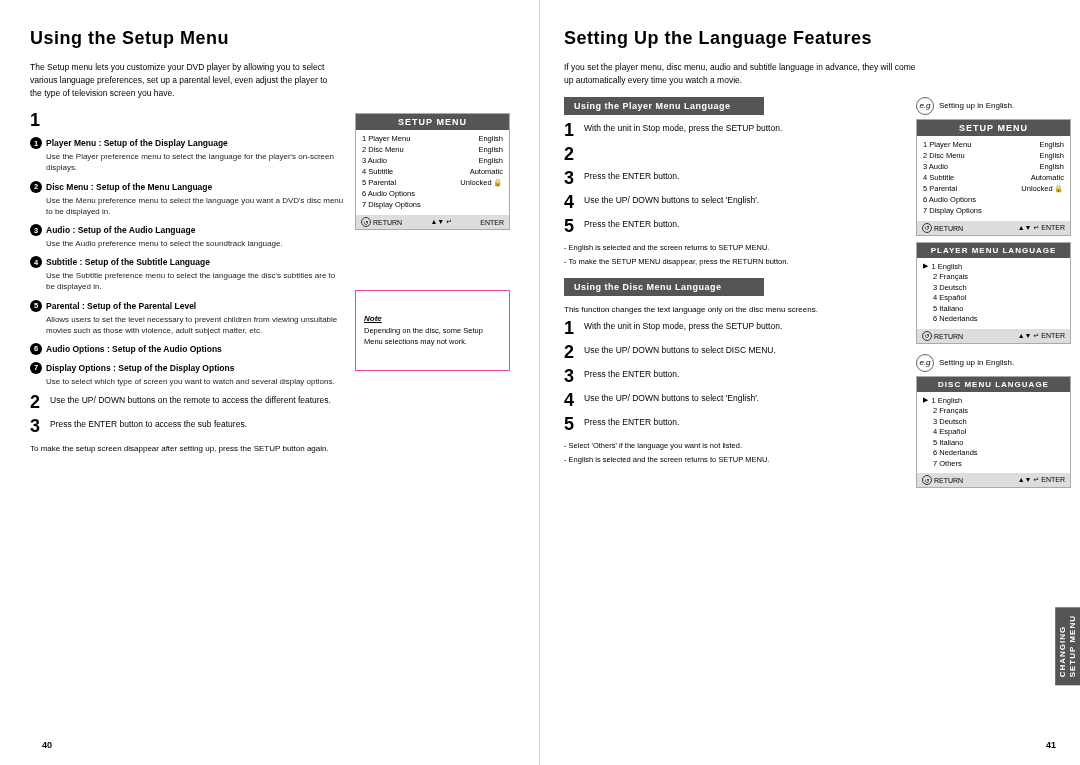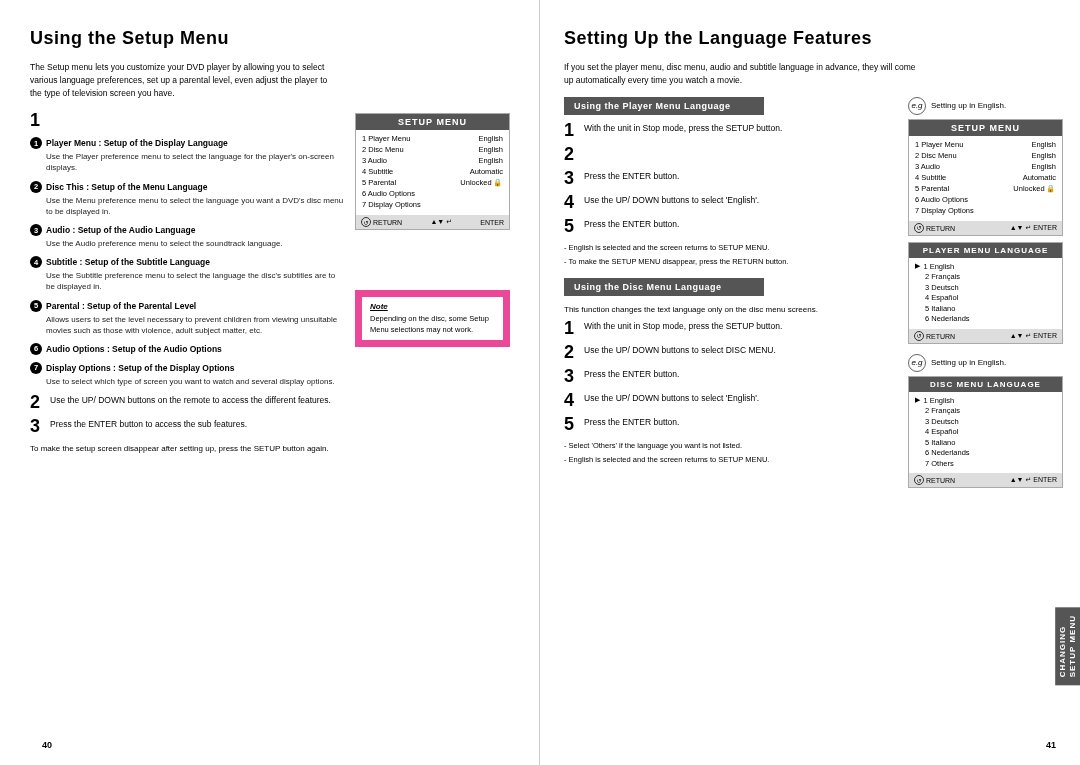--- a/index.html
+++ b/index.html
@@ -20,21 +20,21 @@
     .left-page {
       width: 540px;
       height: 765px;
       padding: 28px 24px 20px 30px;
       border-right: 1px solid #ccc;
       position: relative;
     }
     .right-page {
       width: 540px;
       height: 765px;
-      padding: 28px 32px 20px 24px;
+      padding: 28px 24px 20px 24px;
       position: relative;
     }
     .page-title {
       font-size: 18px;
       font-weight: bold;
       margin-bottom: 12px;
       letter-spacing: 0.5px;
     }
     .intro-text {
       font-size: 8.5px;
@@ -146,22 +146,22 @@
       width: 10px;
       height: 10px;
       border-radius: 50%;
       border: 1px solid #333;
       display: inline-flex;
       align-items: center;
       justify-content: center;
       font-size: 6px;
     }
     .note-box {
-      border: 7px solid #ec4899;
-      padding: 5px 8px;
+      border: 1px solid #ec4899;
+      padding: 23px 8px;
       margin-top: 8px;
       width: 155px;
     }
     .note-title {
       font-weight: bold;
       font-size: 8px;
       font-style: italic;
       margin-bottom: 3px;
       text-decoration: underline;
     }
@@ -290,21 +290,21 @@
           <div class="sub-item-title">
             <span class="circle-num">1</span>
             <span><strong>Player Menu :</strong> Setup of the Display Language</span>
           </div>
           <div class="sub-item-desc">Use the Player preference menu to select the language for the player's on-screen displays.</div>
         </div>
 
         <div class="sub-item">
           <div class="sub-item-title">
             <span class="circle-num">2</span>
-            <span><strong>Disc This :</strong> Setup of the Menu Language</span>
+            <span><strong>Disc Menu :</strong> Setup of the Menu Language</span>
           </div>
           <div class="sub-item-desc">Use the Menu preference menu to select the language you want a DVD's disc menu to be displayed in.</div>
         </div>
 
         <div class="sub-item">
           <div class="sub-item-title">
             <span class="circle-num">3</span>
             <span><strong>Audio :</strong> Setup of the Audio Language</span>
           </div>
           <div class="sub-item-desc">Use the Audio preference menu to select the soundtrack language.</div>

